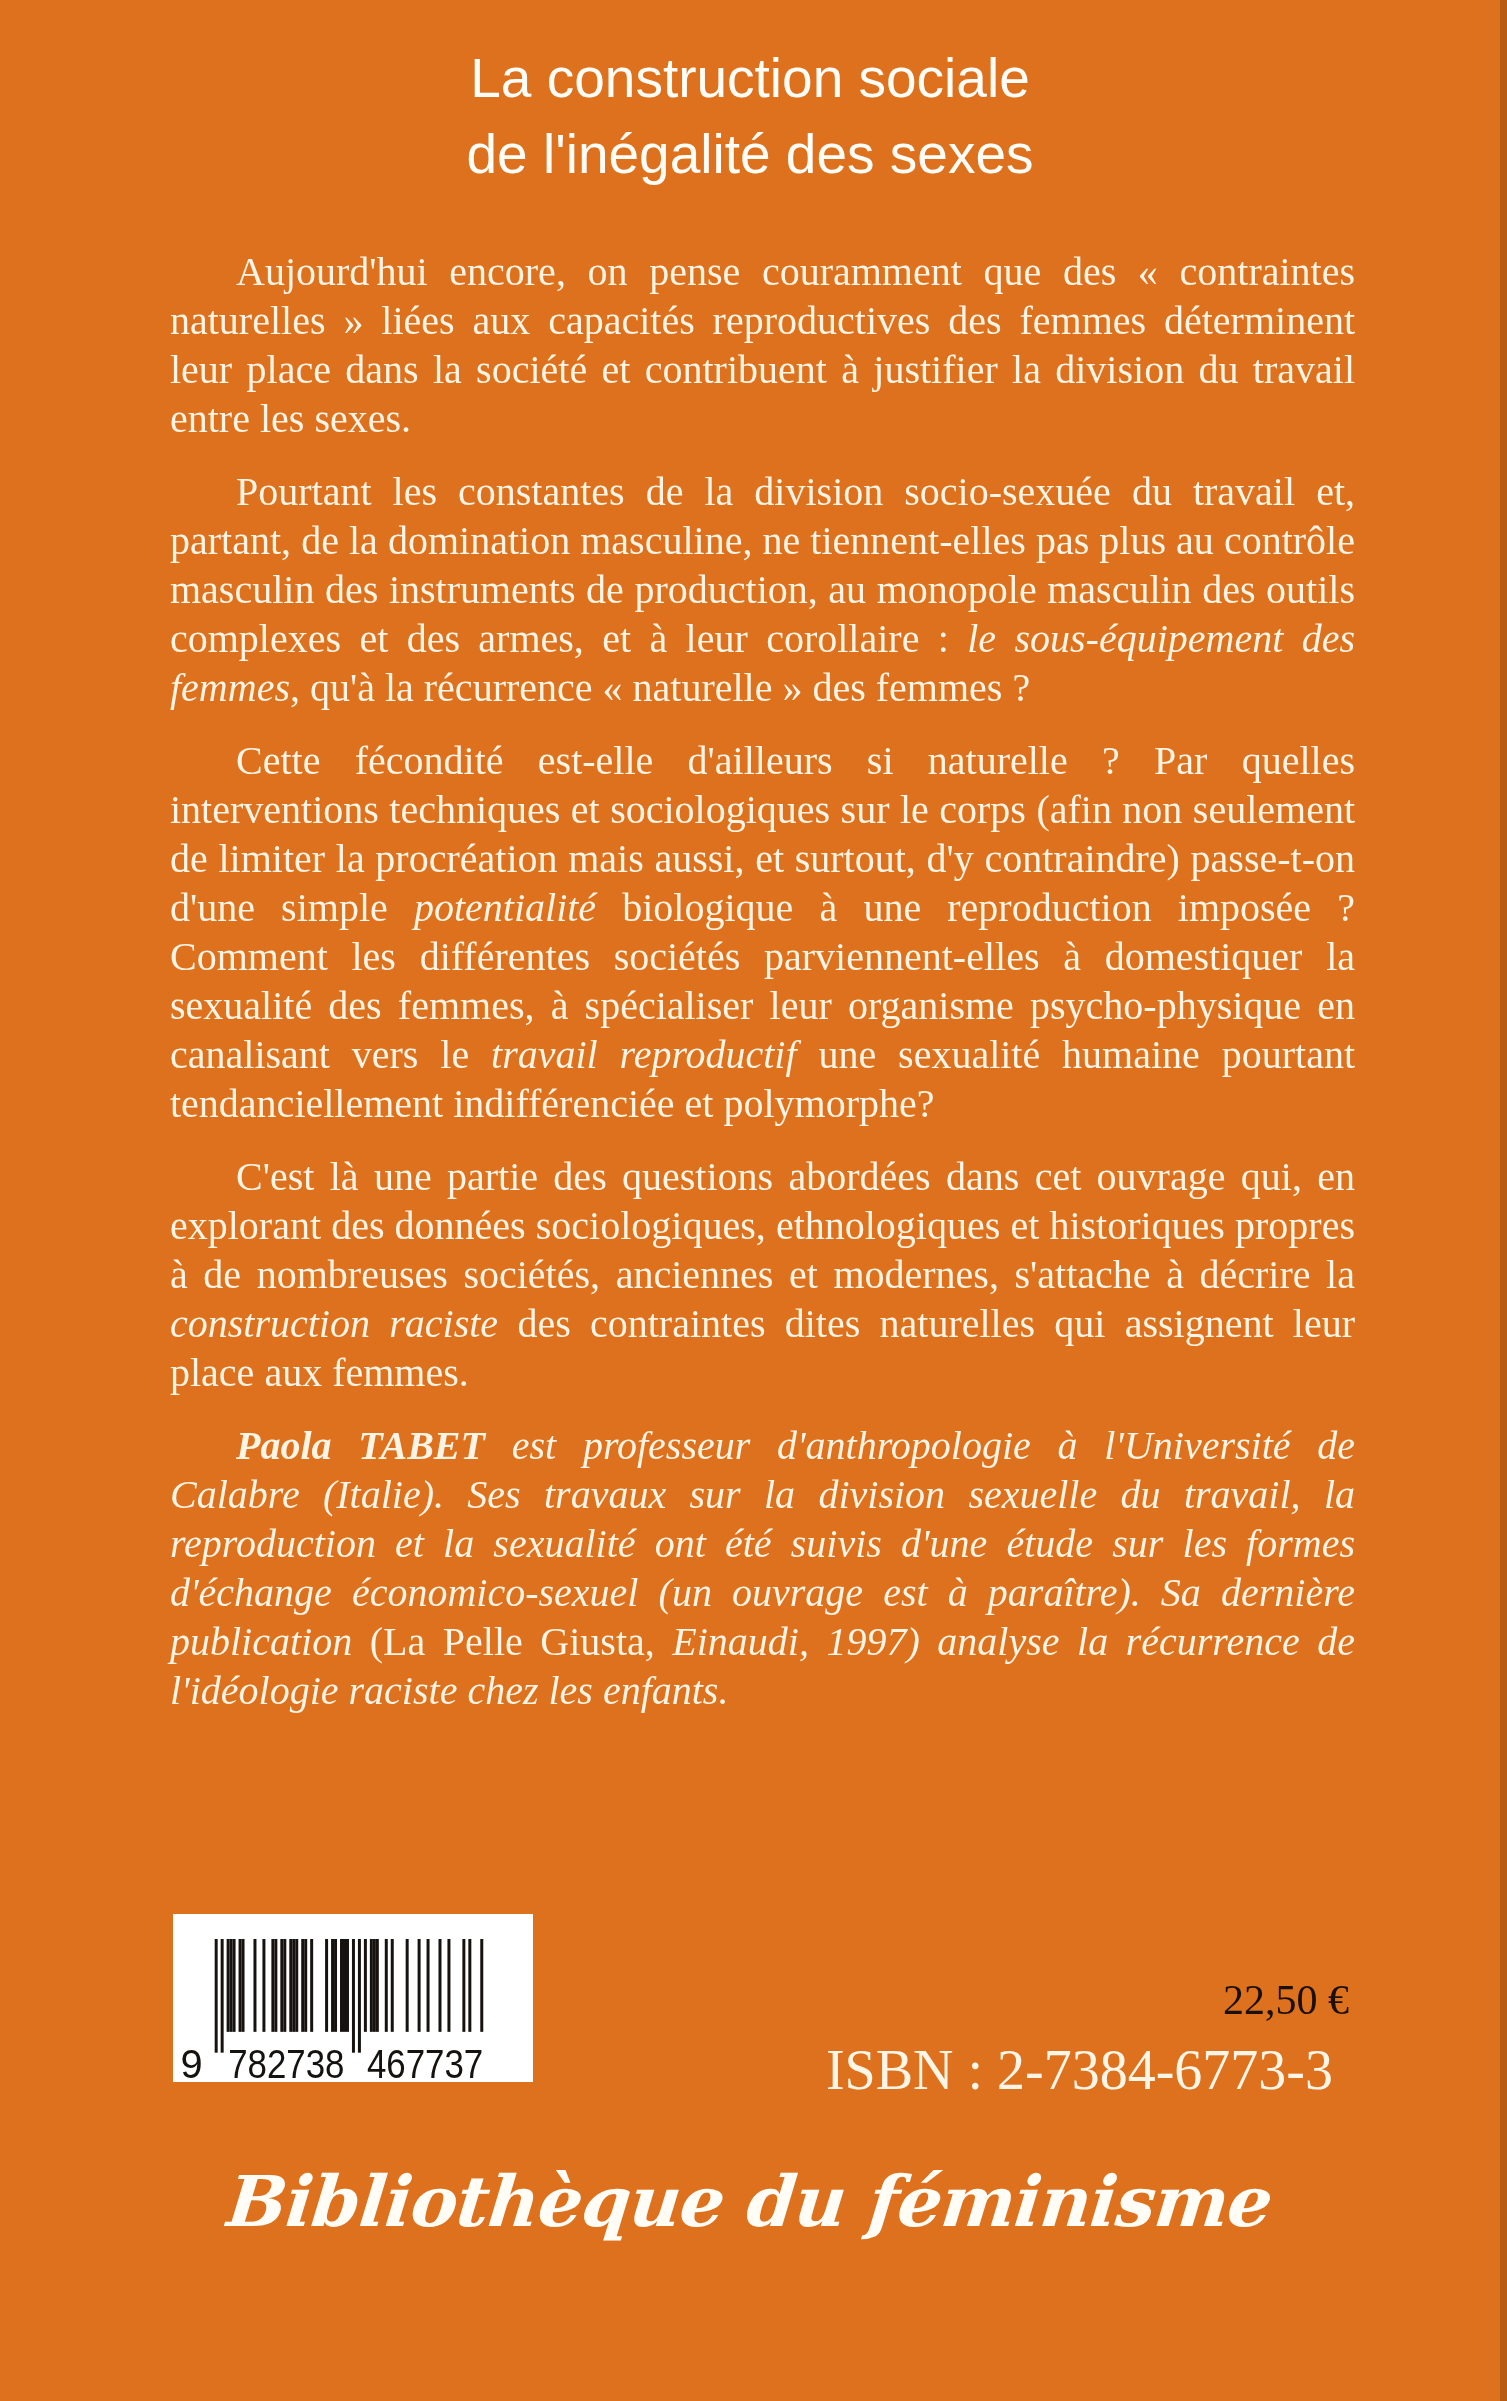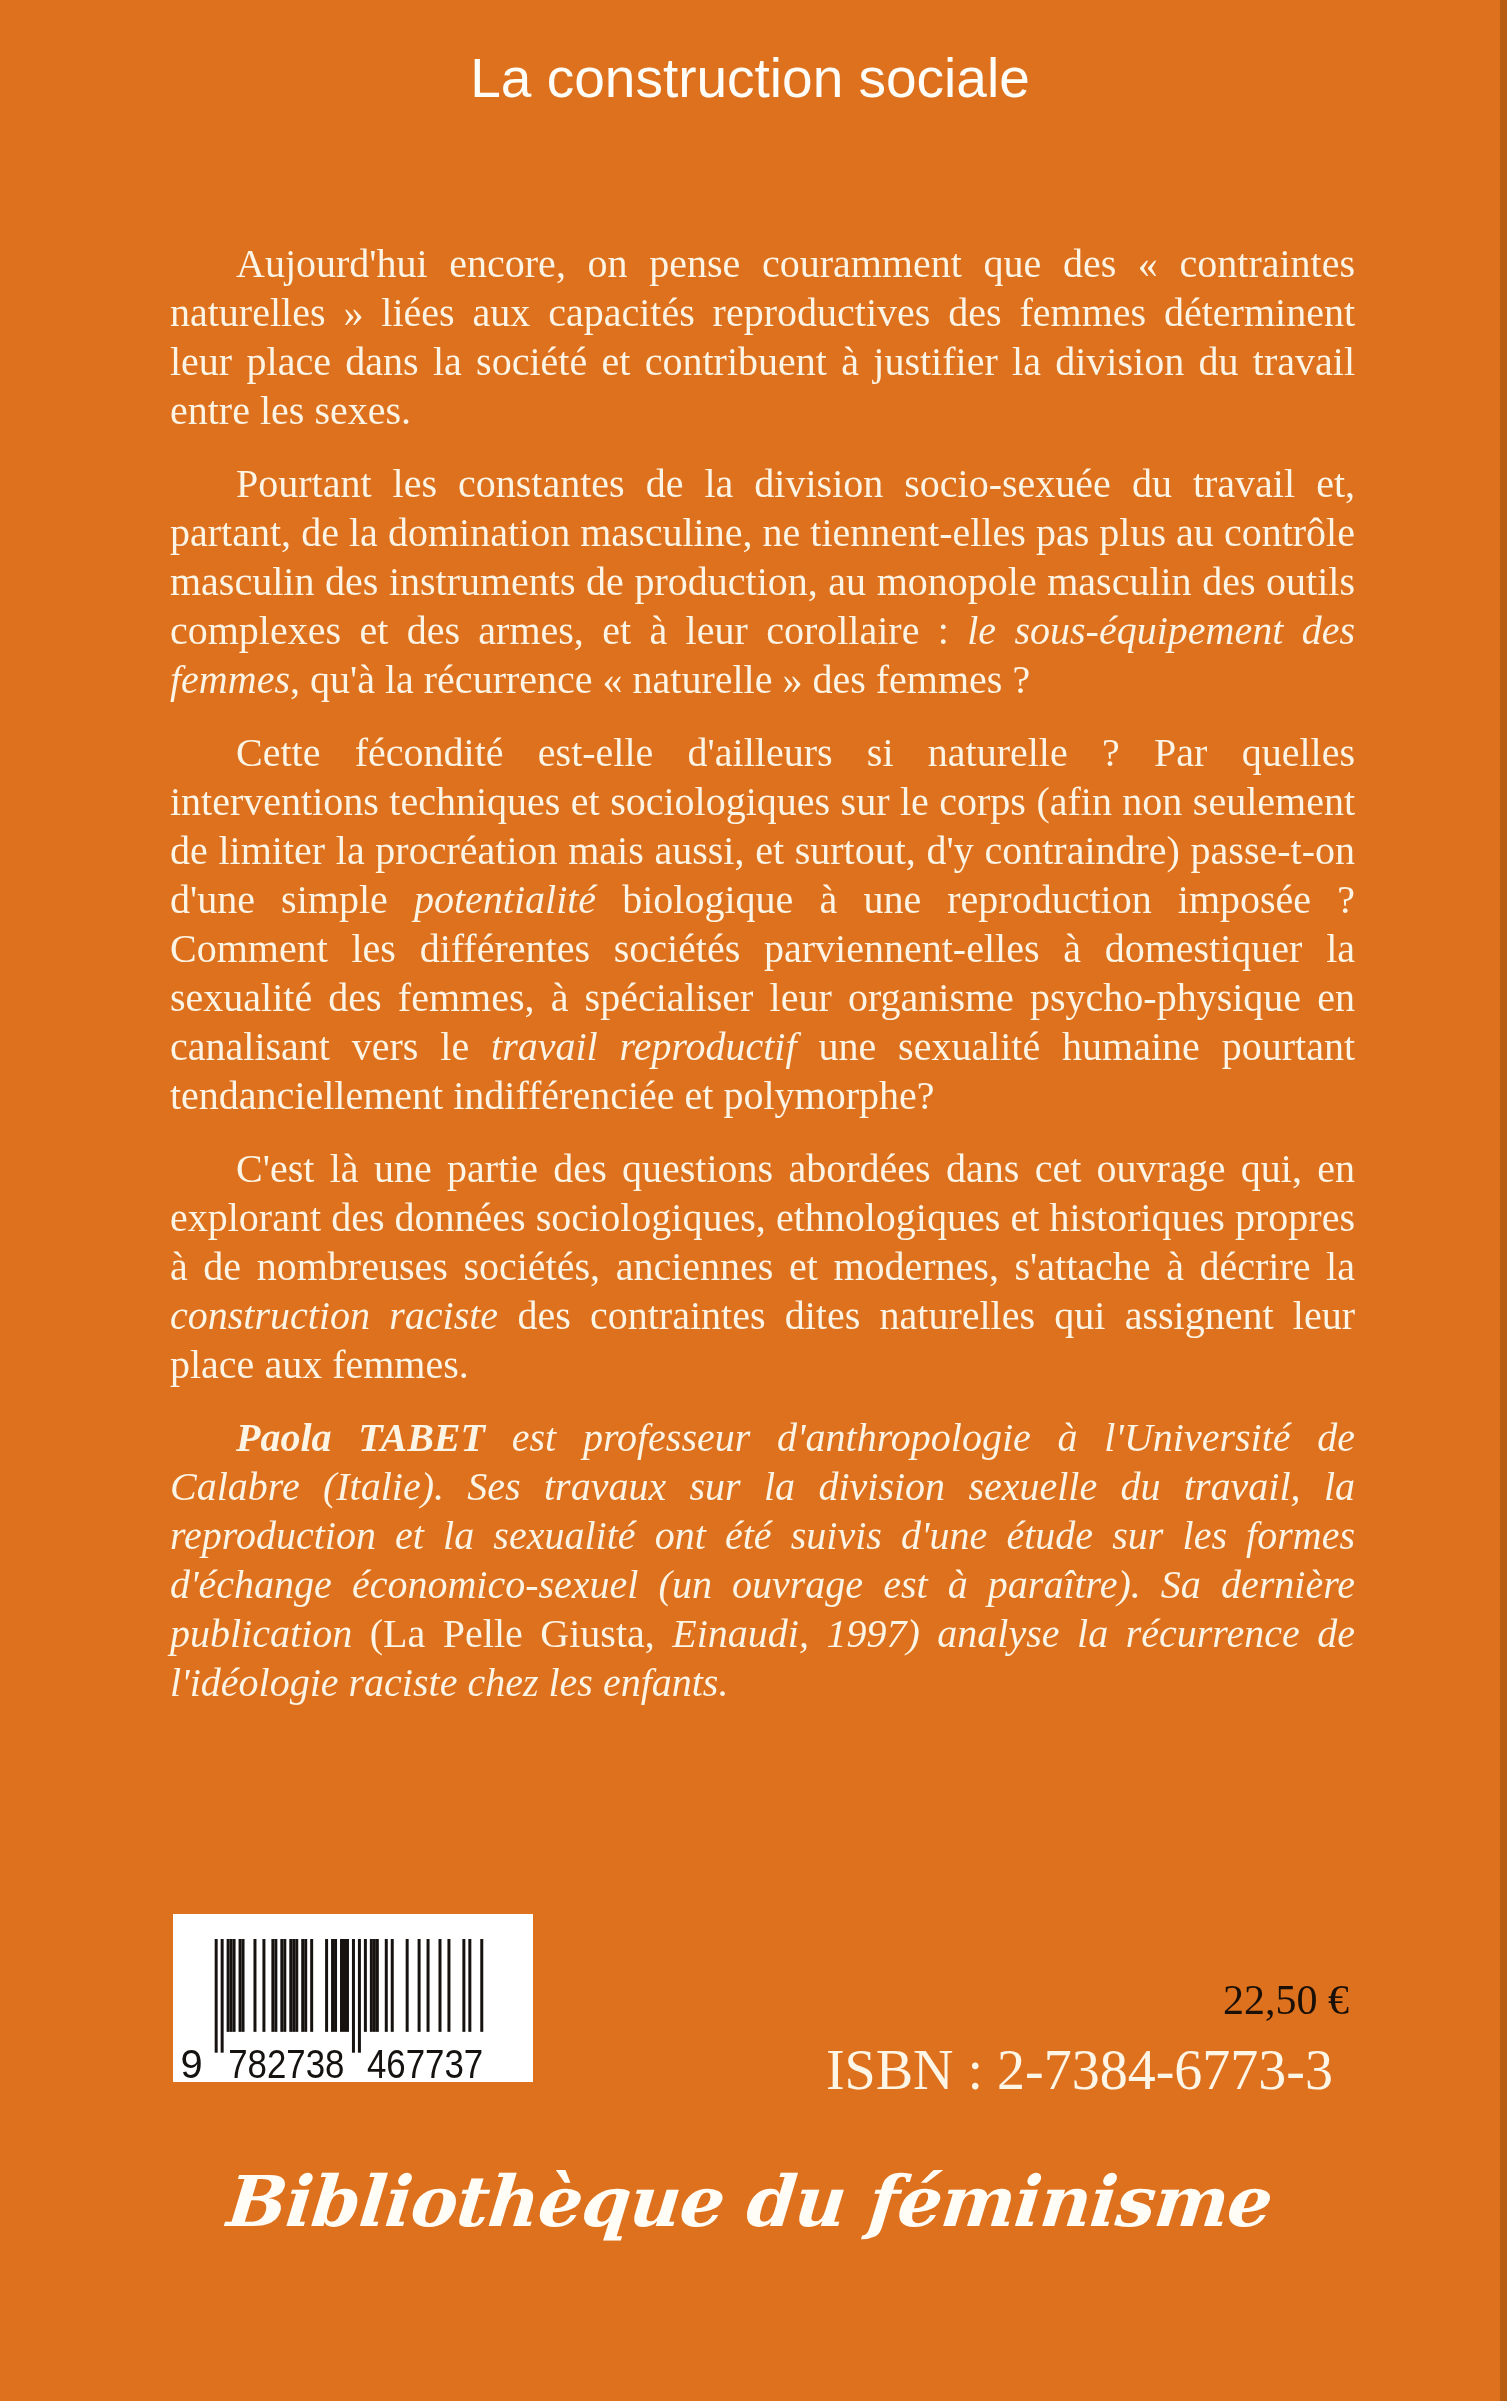--- a/index.html
+++ b/index.html
@@ -23,21 +23,21 @@
   }
   .bodytext{
     position:absolute;
     left:170px;top:235px;width:1185px;
     color:#fcf4e4;
     font-size:40px;
     line-height:49px;
     text-align:justify;
   }
   .bodytext p{
-    margin:4px 0 24px 0;
+    margin:12px 0 24px 0;
     text-indent:66px;
   }
   .bodytext .i{font-style:italic;}
   .bodytext .bi{font-style:italic;font-weight:bold;}
   .bodytext .rm{font-style:normal;}
   .barcode-box{
     position:absolute;
     left:173px;top:1914px;
     width:360px;height:168px;
     background:#ffffff;
@@ -77,21 +77,21 @@
     font-size:70px;
     letter-spacing:-0.9px;
     transform:skewX(-6deg);
   }
 </style>
 </head>
 <body>
 
 <div class="cover">
 
-  <h1 class="title"><span>La construction sociale</span><br></h1>
+  <h1 class="title"><span>La construction sociale</span><br><span>de l'inégalité des sexes</span></h1>
 
   <div class="bodytext" id="paragraphs">
       <p><span>Aujourd'hui encore, on pense couramment que des « contraintes naturelles » liées aux capacités reproductives des femmes déterminent leur place dans la société et contribuent à justifier la division du travail entre les sexes.</span></p>
       <p><span>Pourtant les constantes de la division socio-sexuée du travail et, partant, de la domination masculine, ne tiennent-elles pas plus au contrôle masculin des instruments de production, au monopole masculin des outils complexes et des armes, et à leur corollaire : </span><span class="i">le sous-équipement des femmes</span><span>, qu'à la récurrence « naturelle » des femmes ?</span></p>
       <p><span>Cette fécondité est-elle d'ailleurs si naturelle ? Par quelles interventions techniques et sociologiques sur le corps (afin non seulement de limiter la procréation mais aussi, et surtout, d'y contraindre) passe-t-on d'une simple </span><span class="i">potentialité</span><span> biologique à une reproduction imposée ? Comment les différentes sociétés parviennent-elles à domestiquer la sexualité des femmes, à spécialiser leur organisme psycho-physique en canalisant vers le </span><span class="i">travail reproductif</span><span> une sexualité humaine pourtant tendanciellement indifférenciée et polymorphe?</span></p>
       <p><span>C'est là une partie des questions abordées dans cet ouvrage qui, en explorant des données sociologiques, ethnologiques et historiques propres à de nombreuses sociétés, anciennes et modernes, s'attache à décrire la </span><span class="i">construction raciste</span><span> des contraintes dites naturelles qui assignent leur place aux femmes.</span></p>
       <p><span class="bi">Paola TABET</span><span class="i"> est professeur d'anthropologie à l'Université de Calabre (Italie). Ses travaux sur la division sexuelle du travail, la reproduction et la sexualité ont été suivis d'une étude sur les formes d'échange économico-sexuel (un ouvrage est à paraître). Sa dernière publication </span><span class="rm">(La Pelle Giusta, </span><span class="i">Einaudi, 1997) analyse la récurrence de l'idéologie raciste chez les enfants.</span></p>
     </div>
 
   <div class="barcode-box">

